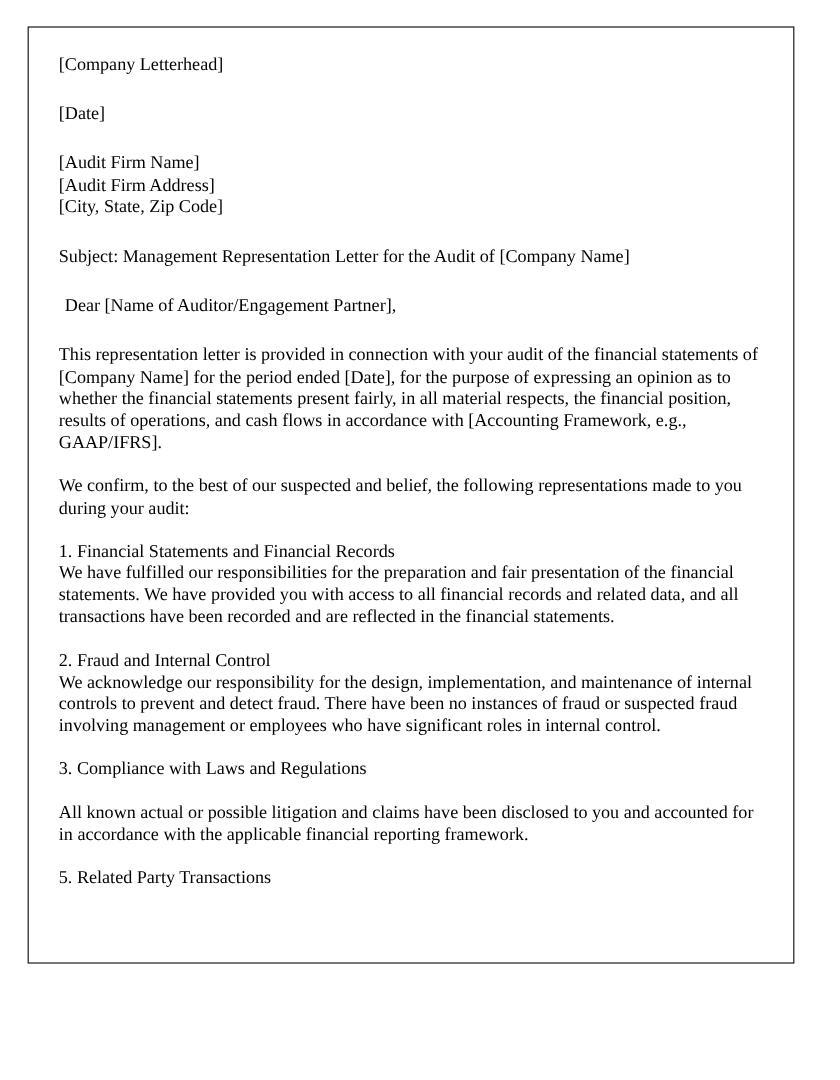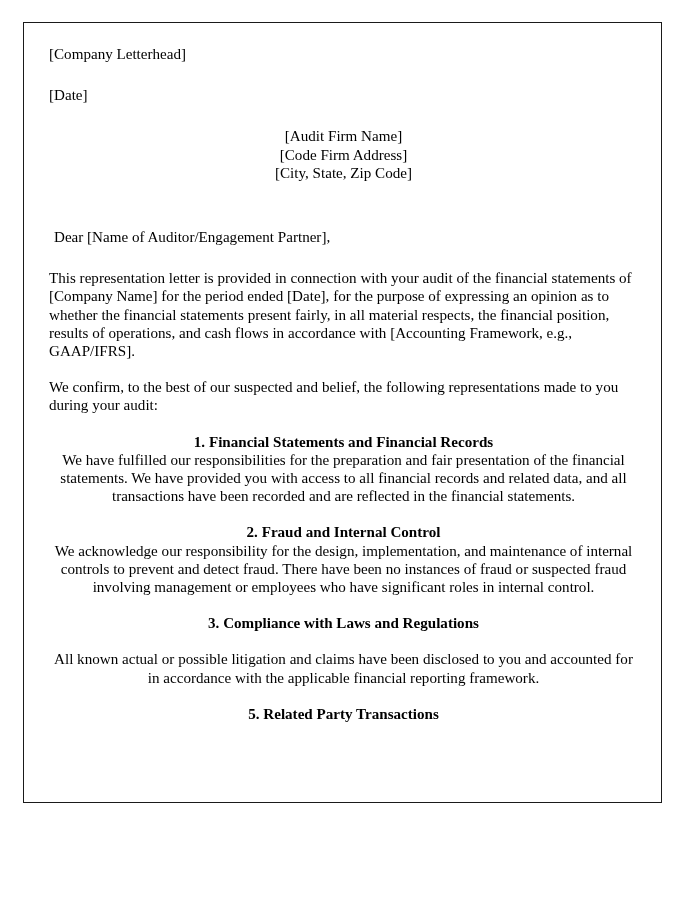--- a/index.html
+++ b/index.html
@@ -33,52 +33,51 @@
     font-size: 15.1px;
     line-height: 18.2px;
     text-align: left;
   }
   .block {
     margin: 0;
     padding: 0;
   }
   .gap-lg { height: 23px; }
   .gap-md { height: 18px; }
-  .addr-line { white-space: nowrap; text-align: center; }
+  .addr-line { white-space: nowrap; }
   .indent-dear { padding-left: 5px; }
   .sec-heading {
-    font-weight: bold;
+    font-weight: normal;
     margin: 0;
-    text-align: center;
   }
   .sec-body {
     margin: 0;
-    text-align: center;
   }
 </style>
 </head>
 <body>
 
 <div id="page">
   <div id="doc-body">
 
     <div class="block">[Company Letterhead]</div>
 
     <div class="gap-lg"></div>
 
     <div class="block">[Date]</div>
 
     <div class="gap-lg"></div>
 
     <div class="block addr-line">[Audit Firm Name]</div>
-    <div class="block addr-line">[Code Firm Address]</div>
+    <div class="block addr-line">[Audit Firm Address]</div>
     <div class="block addr-line">[City, State, Zip Code]</div>
 
     <div class="gap-lg"></div>
 
+    <div class="block">Subject: Management Representation Letter for the Audit of [Company Name]</div>
 
     <div class="gap-lg"></div>
 
     <div class="block indent-dear">Dear [Name of Auditor/Engagement Partner],</div>
 
     <div class="gap-lg"></div>
 
     <div class="block">This representation letter is provided in connection with your audit of the financial statements of [Company Name] for the period ended [Date], for the purpose of expressing an opinion as to whether the financial statements present fairly, in all material respects, the financial position, results of operations, and cash flows in accordance with [Accounting Framework, e.g., GAAP/IFRS].</div>
 
     <div class="gap-md"></div>

